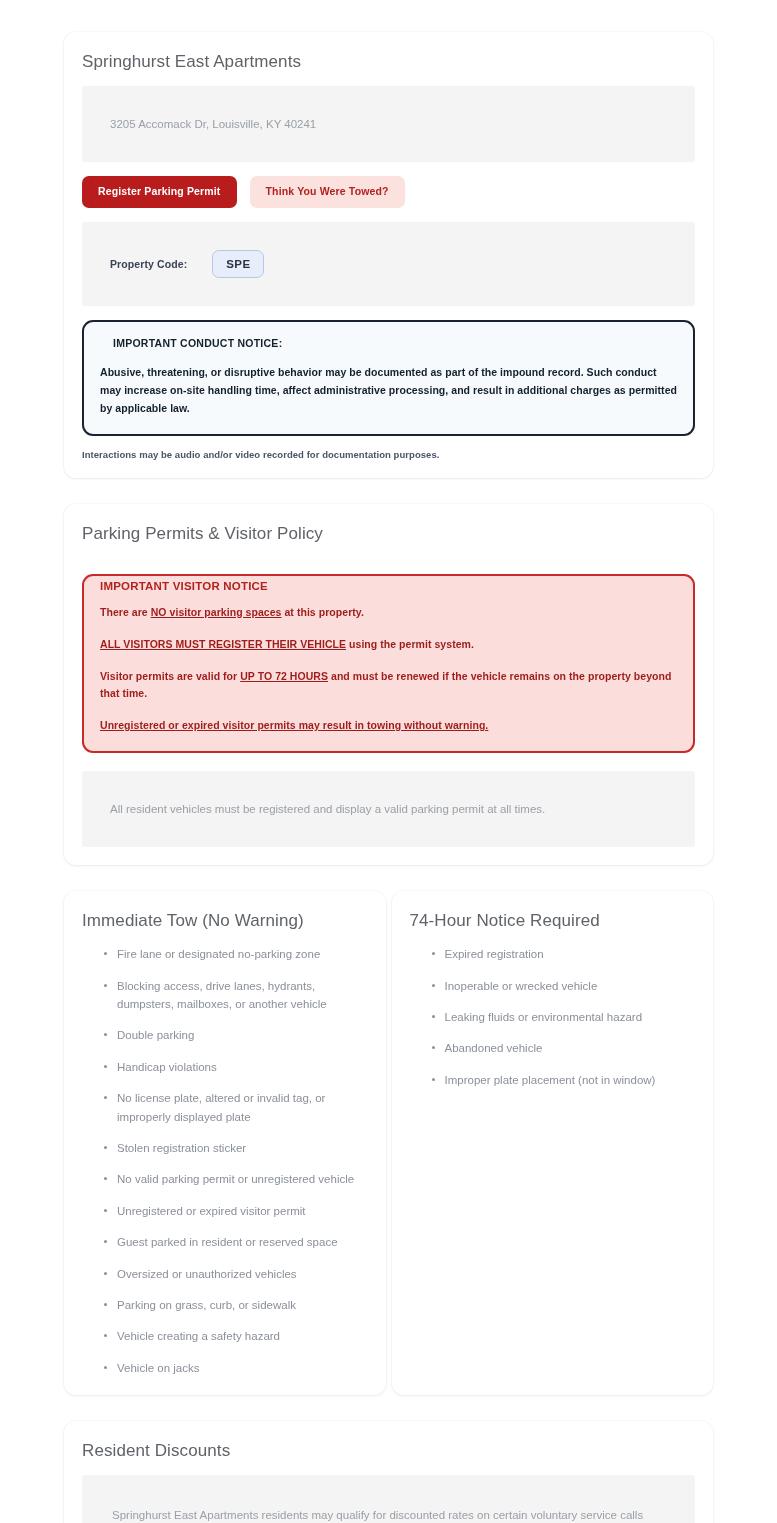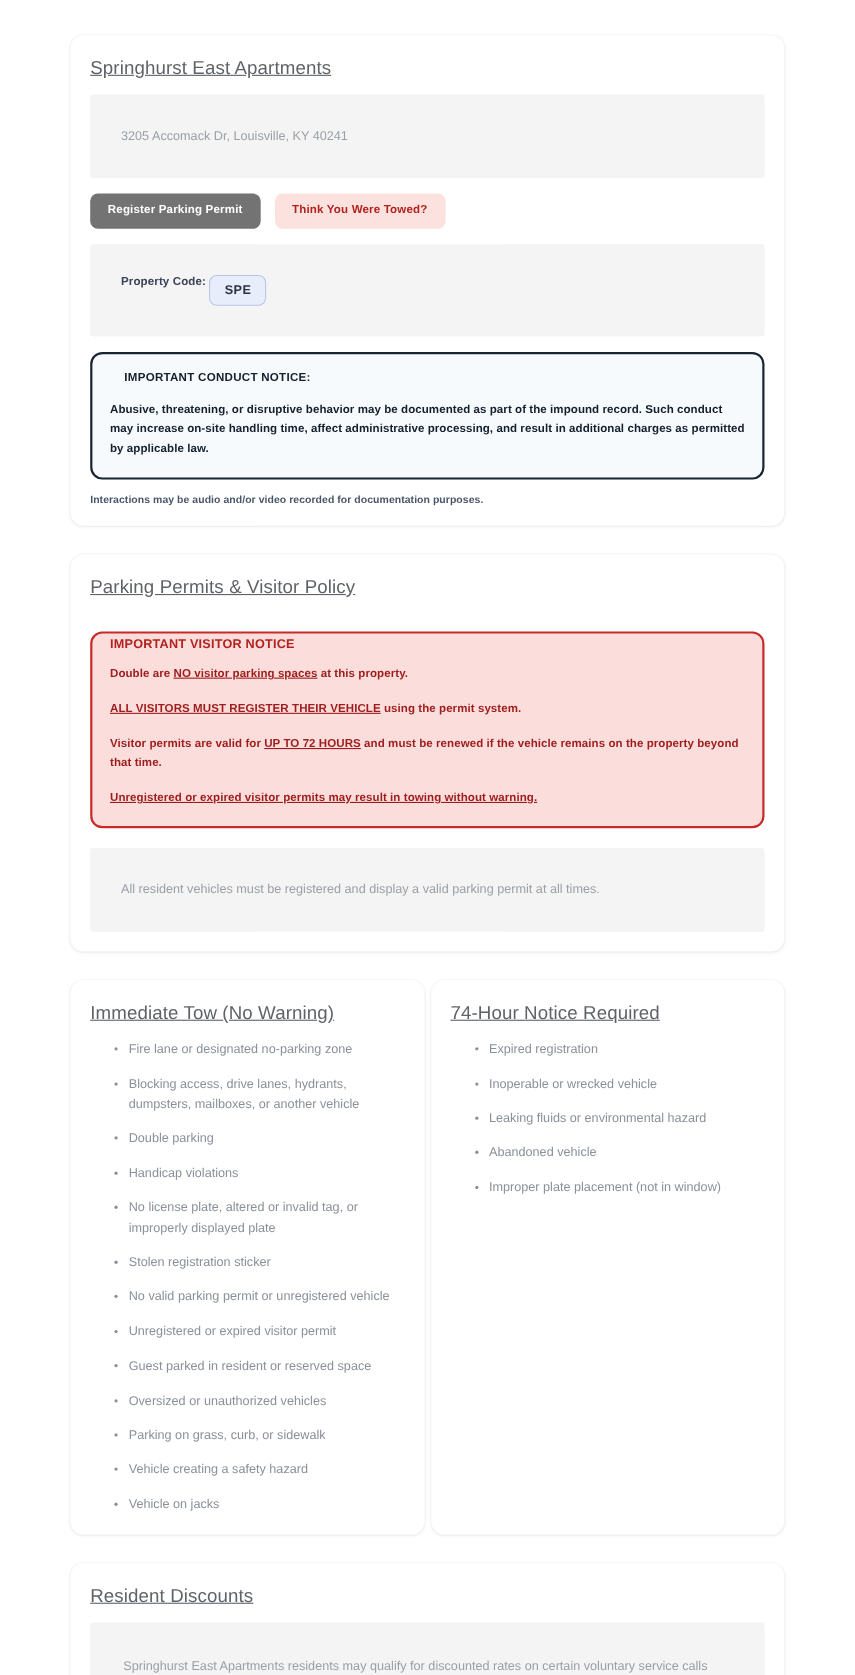--- a/index.html
+++ b/index.html
@@ -32,21 +32,20 @@
     padding: 20px 18px 18px 18px;
     margin-bottom: 8px;
   }
 
   .card-title {
     font-size: 17px;
     font-weight: 400;
     color: #5f6368;
     letter-spacing: 0.1px;
     margin-bottom: 14px;
-    text-decoration: underline;
   }
 
   
   .inset {
     background: #f4f4f5;
     border-radius: 3px;
     padding: 28px 28px;
     min-height: 74px;
     display: flex;
     align-items: center;
@@ -72,34 +71,34 @@
     font-family: "Liberation Sans", sans-serif;
     font-size: 10.5px;
     font-weight: bold;
     letter-spacing: 0.15px;
     padding: 10px 16px;
     cursor: pointer;
     line-height: 1.1;
   }
 
   .btn-primary {
-    background: #737373;
+    background: #b91c1c;
     color: #ffffff;
   }
 
   .btn-secondary {
     background: #fbe2de;
     color: #b3221f;
   }
 
   
   .propcode-row {
     display: flex;
-    align-items: flex-start;
-    gap: 3px;
+    align-items: center;
+    gap: 25px;
   }
 
   .propcode-label {
     font-size: 10.5px;
     font-weight: bold;
     color: #3c4257;
     letter-spacing: 0.1px;
   }
 
   .propcode-badge {
@@ -268,21 +267,21 @@
   <div class="group-gap"></div>
 
   <div class="card">
 
     <div class="card-title">Parking Permits &amp; Visitor Policy</div>
 
     <div class="visitor-box">
       <div class="visitor-head">IMPORTANT VISITOR NOTICE</div>
 
       <div class="visitor-line">
-        <span>Double are </span><u>NO visitor parking spaces</u><span> at this property.</span>
+        <span>There are </span><u>NO visitor parking spaces</u><span> at this property.</span>
       </div>
 
       <div class="visitor-line">
         <u>ALL VISITORS MUST REGISTER THEIR VEHICLE</u><span> using the permit system.</span>
       </div>
 
       <div class="visitor-line">
         <span>Visitor permits are valid for </span><u>UP TO 72 HOURS</u><span> and must be renewed if the vehicle remains on the property beyond that time.</span>
       </div>
 

